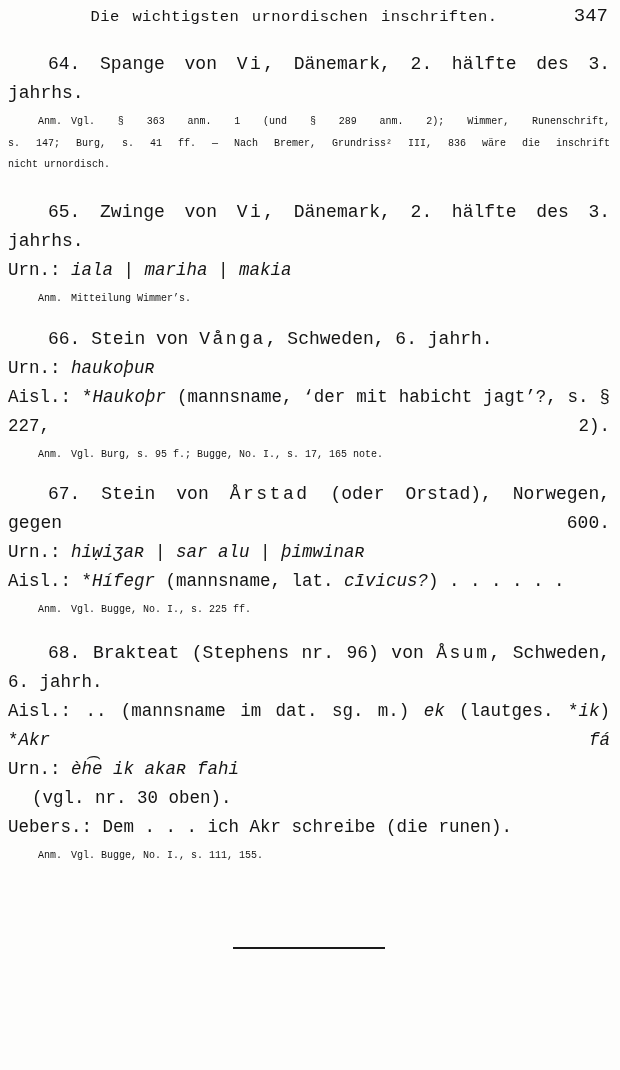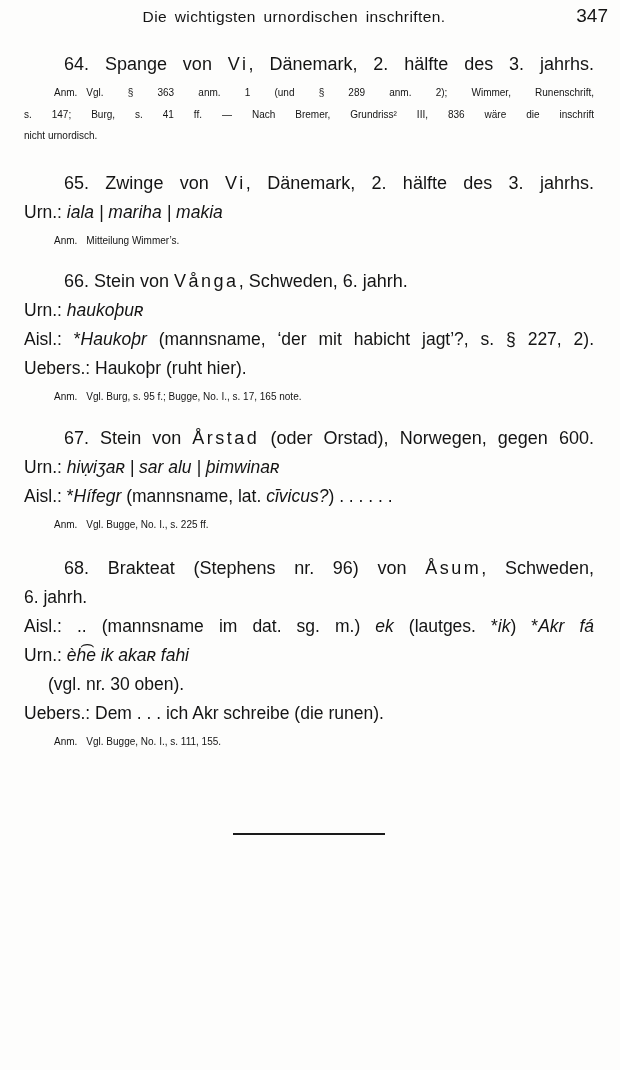--- a/index.html
+++ b/index.html
@@ -3,35 +3,35 @@
 <meta charset="utf-8">
 <style>
   html, body { margin: 0; padding: 0; background: #e8e8e4; }
   .page {
     position: relative;
     width: 620px;
     height: 1070px;
     margin: 0 auto;
     background: #fdfdfc;
     color: #141414;
-    font-family: Liberation Sans, sans-serif;
+    font-family: Liberation Mono, monospace;
     box-sizing: border-box;
     padding: 8px 10px 0 8px;
     overflow: hidden;
   }
   
   .running-header { position: relative; height: 24px; font-size: 15.5px; }
   .header-title {
     position: absolute; left: 0; right: 30px;
     text-align: center; letter-spacing: 0.4px; word-spacing: 3px;
   }
   .page-number { position: absolute; right: 2px; top: -3px; font-size: 19px; }
 
   
-  .entry { margin: 16px; }
+  .entry { margin: 0; }
   .line { font-size: 17.5px; line-height: 29px; }
   .heading { font-size: 18px; line-height: 29px; text-indent: 40px; }
   .jl { text-align: justify; text-align-last: justify; }
   .cont { padding-left: 24px; }
   .anm { font-size: 10px; line-height: 21.5px; margin-top: 3px; }
   .anm .indent { text-indent: 30px; }
 
   .it { font-style: italic; }
   .lsp { letter-spacing: 2.5px; }
   .gap { margin-right: 9px; }
@@ -72,21 +72,20 @@
     <div class="line"><span>Urn.: </span><span class="it">iala | mariha | makia</span></div>
     <div class="anm">
       <div class="indent"><span class="gap">Anm.</span><span>Mitteilung Wimmer’s.</span></div>
     </div>
   </section>
 
   <section class="entry m-e66">
     <div class="heading"><span>66. Stein von </span><span class="lsp">Vånga</span><span>, Schweden, 6. jahrh.</span></div>
     <div class="line"><span>Urn.: </span><span class="it">haukoþuʀ</span></div>
     <div class="line jl"><span>Aisl.: *</span><span class="it">Haukoþr</span><span> (mannsname, ‘der mit habicht jagt’?, s. § 227, 2).</span></div>
-    <div class="line"><span>Uebers.: Haukoþr (ruht hier).</span></div>
     <div class="anm">
       <div class="indent"><span class="gap">Anm.</span><span>Vgl. Burg, s. 95 f.; Bugge, No. I., s. 17, 165 note.</span></div>
     </div>
   </section>
 
   <section class="entry m-e67">
     <div class="heading jl"><span>67. Stein von </span><span class="lsp">Årstad</span><span> (oder Orstad), Norwegen, gegen 600.</span></div>
     <div class="line"><span>Urn.: </span><span class="it">hiẉiʒaʀ | sar alu | þimwinaʀ</span></div>
     <div class="line"><span>Aisl.: *</span><span class="it">Hífegr</span><span> (mannsname, lat. </span><span class="it">cīvicus?</span><span>) . . . . . .</span></div>
     <div class="anm">

